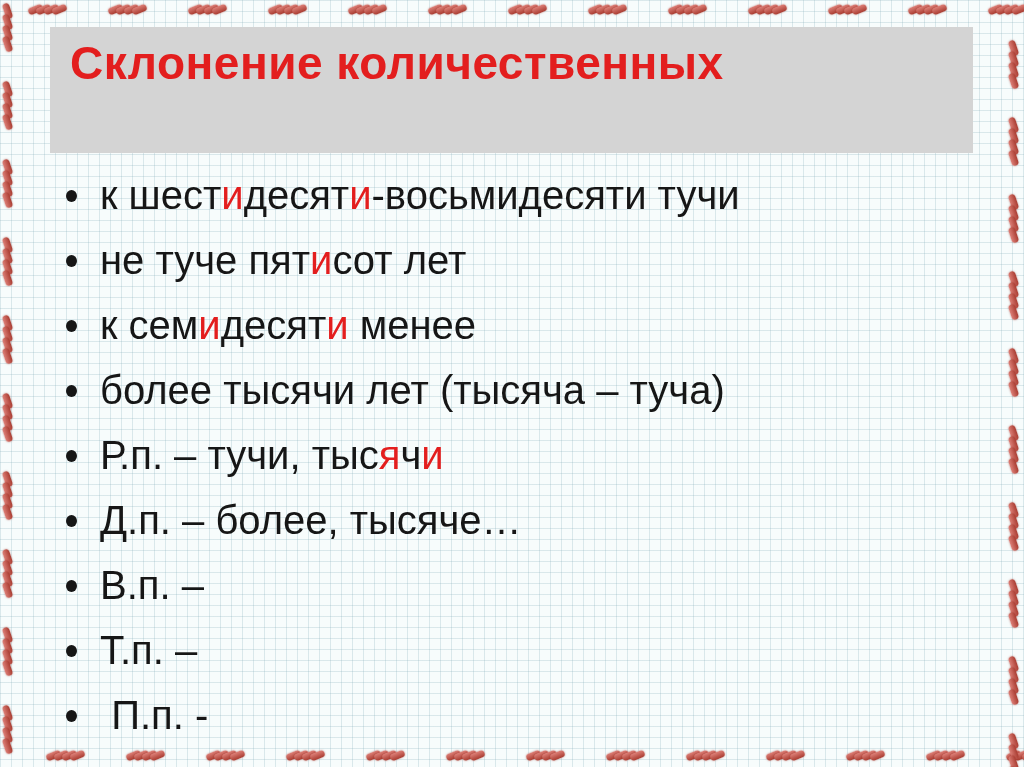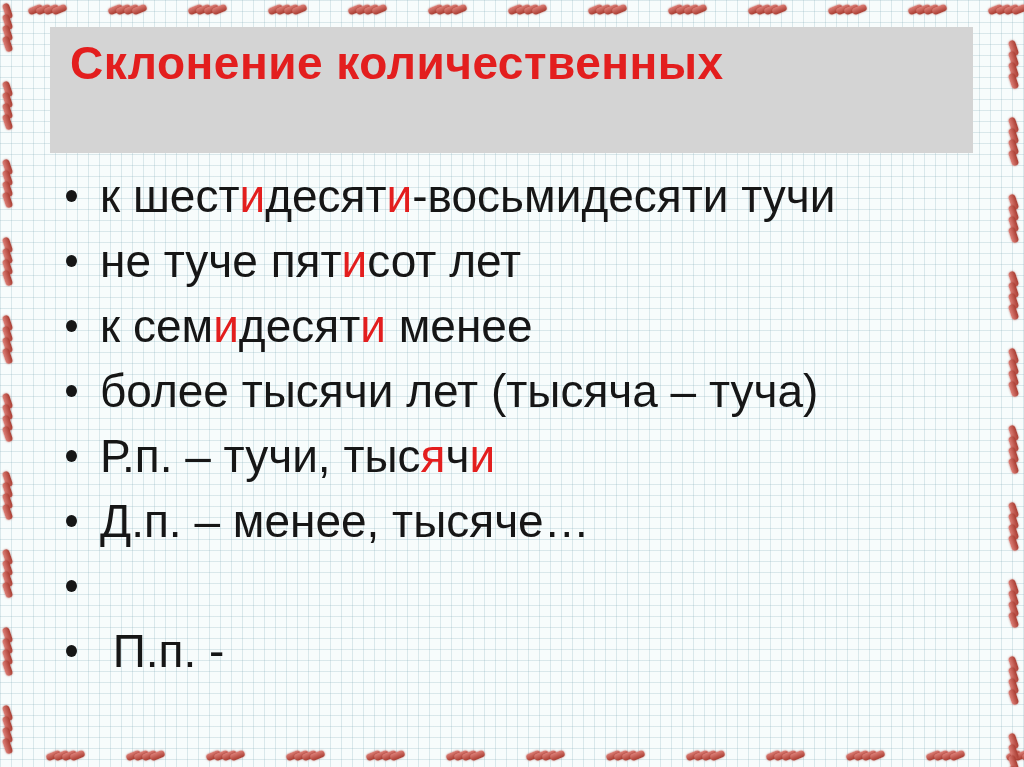--- a/index.html
+++ b/index.html
@@ -83,21 +83,21 @@
     padding: 0;
     list-style: none;
   }
   .bullets li {
     position: relative;
     height: 65px;
     display: flex;
     align-items: center;
     padding-left: 50px;
     box-sizing: border-box;
-    font-size: 46px;
+    font-size: 40px;
     color: var(--ink);
     white-space: pre-wrap;
   }
   .bullets li .dot {
     position: absolute;
     left: 16px;
     top: 50%;
     margin-top: -6px;
     width: 11px;
     height: 12px;
@@ -394,18 +394,19 @@
       <span>Склонение количественных</span>
     </h1>
   </header>
 
   <ul class="bullets" id="bullet-list">
       <li><span class="dot"></span><span class="seg">к шест</span><span class="seg-red">и</span><span class="seg">десят</span><span class="seg-red">и</span><span class="seg">-восьмидесяти тучи</span></li>
       <li><span class="dot"></span><span class="seg">не туче пят</span><span class="seg-red">и</span><span class="seg">сот лет</span></li>
       <li><span class="dot"></span><span class="seg">к сем</span><span class="seg-red">и</span><span class="seg">десят</span><span class="seg-red">и</span><span class="seg"> менее</span></li>
       <li><span class="dot"></span><span class="seg">более тысячи лет (тысяча – туча)</span></li>
       <li><span class="dot"></span><span class="seg">Р.п. – тучи, тыс</span><span class="seg-red">я</span><span class="seg">ч</span><span class="seg-red">и</span></li>
-      <li><span class="dot"></span><span class="seg">Д.п. – менее, тысяче…</span></li>
-      <li><span class="dot"></span></li>
+      <li><span class="dot"></span><span class="seg">Д.п. – более, тысяче…</span></li>
+      <li><span class="dot"></span><span class="seg">В.п. –</span></li>
+      <li><span class="dot"></span><span class="seg">Т.п. –</span></li>
       <li><span class="dot"></span><span class="seg"> П.п. -</span></li>
     </ul>
 
 </div>
 
 </body></html>

